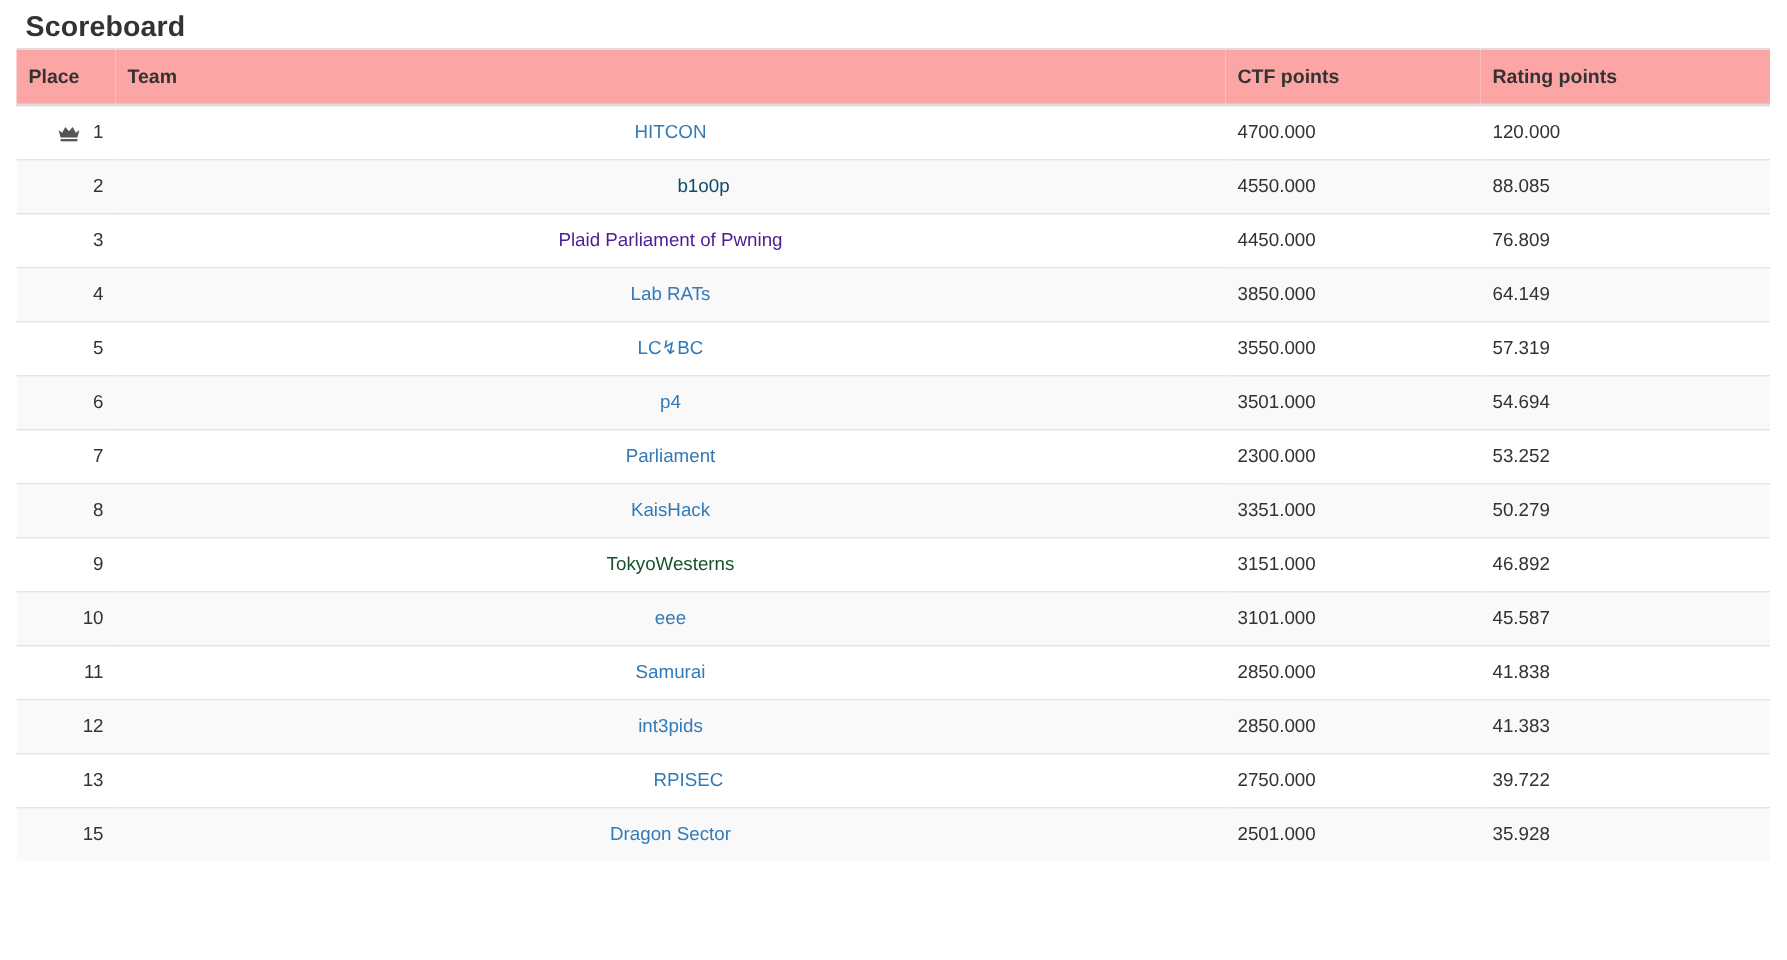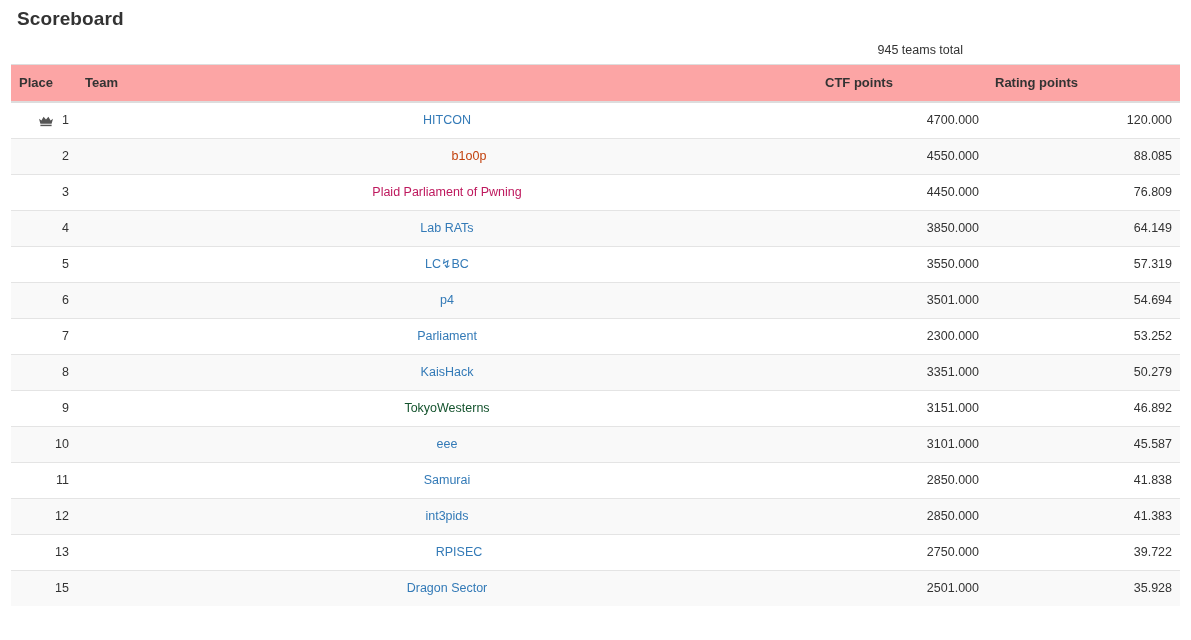--- a/index.html
+++ b/index.html
@@ -105,31 +105,29 @@
   }
   a.team-link {
     color: #337ab7;
     text-decoration: none;
     font-size: 12.5px;
   }
   td.ctf, td.rating {
     padding-left: 9px;
     white-space: nowrap;
     color: #333333;
-    text-align: right;
   }
 </style>
 </head>
 <body>
 
 <div class="page">
 
   <h1 class="page-title">Scoreboard</h1>
 
-  <div class="teams-total">945 teams total</div>
 
   <table class="scoreboard">
     <colgroup>
       <col class="c-place">
       <col class="c-team">
       <col class="c-ctf">
       <col class="c-rating">
     </colgroup>
     <thead>
       <tr>
@@ -146,27 +144,27 @@
                 <path fill="#555555" d="M0 3.2 L2.4 5.0 L4.6 1.2 L7 4.0 L9.4 1.2 L11.6 5.0 L14 3.2 L12.6 8.2 L1.4 8.2 Z"></path>
                 <rect fill="#555555" x="1.4" y="9.2" width="11.2" height="1.6"></rect>
               </svg>
             </span><span>1</span></td>
           <td class="team"><a class="team-link" href="#" style="color: rgb(51, 122, 183);">HITCON</a></td>
           <td class="ctf">4700.000</td>
           <td class="rating">120.000</td>
         </tr>
         <tr>
           <td class="place"><span>2</span></td>
-          <td class="team"><a class="team-link" href="#" style="color: #c2410c; margin-left: 44px;">b1o0p</a></td>
+          <td class="team"><a class="team-link" href="#" style="color: #0c4a6e; margin-left: 44px;">b1o0p</a></td>
           <td class="ctf">4550.000</td>
           <td class="rating">88.085</td>
         </tr>
         <tr>
           <td class="place"><span>3</span></td>
-          <td class="team"><a class="team-link" href="#" style="color: #be185d;">Plaid Parliament of Pwning</a></td>
+          <td class="team"><a class="team-link" href="#" style="color: #4c1d95;">Plaid Parliament of Pwning</a></td>
           <td class="ctf">4450.000</td>
           <td class="rating">76.809</td>
         </tr>
         <tr>
           <td class="place"><span>4</span></td>
           <td class="team"><a class="team-link" href="#" style="color: rgb(51, 122, 183);">Lab RATs</a></td>
           <td class="ctf">3850.000</td>
           <td class="rating">64.149</td>
         </tr>
         <tr>

